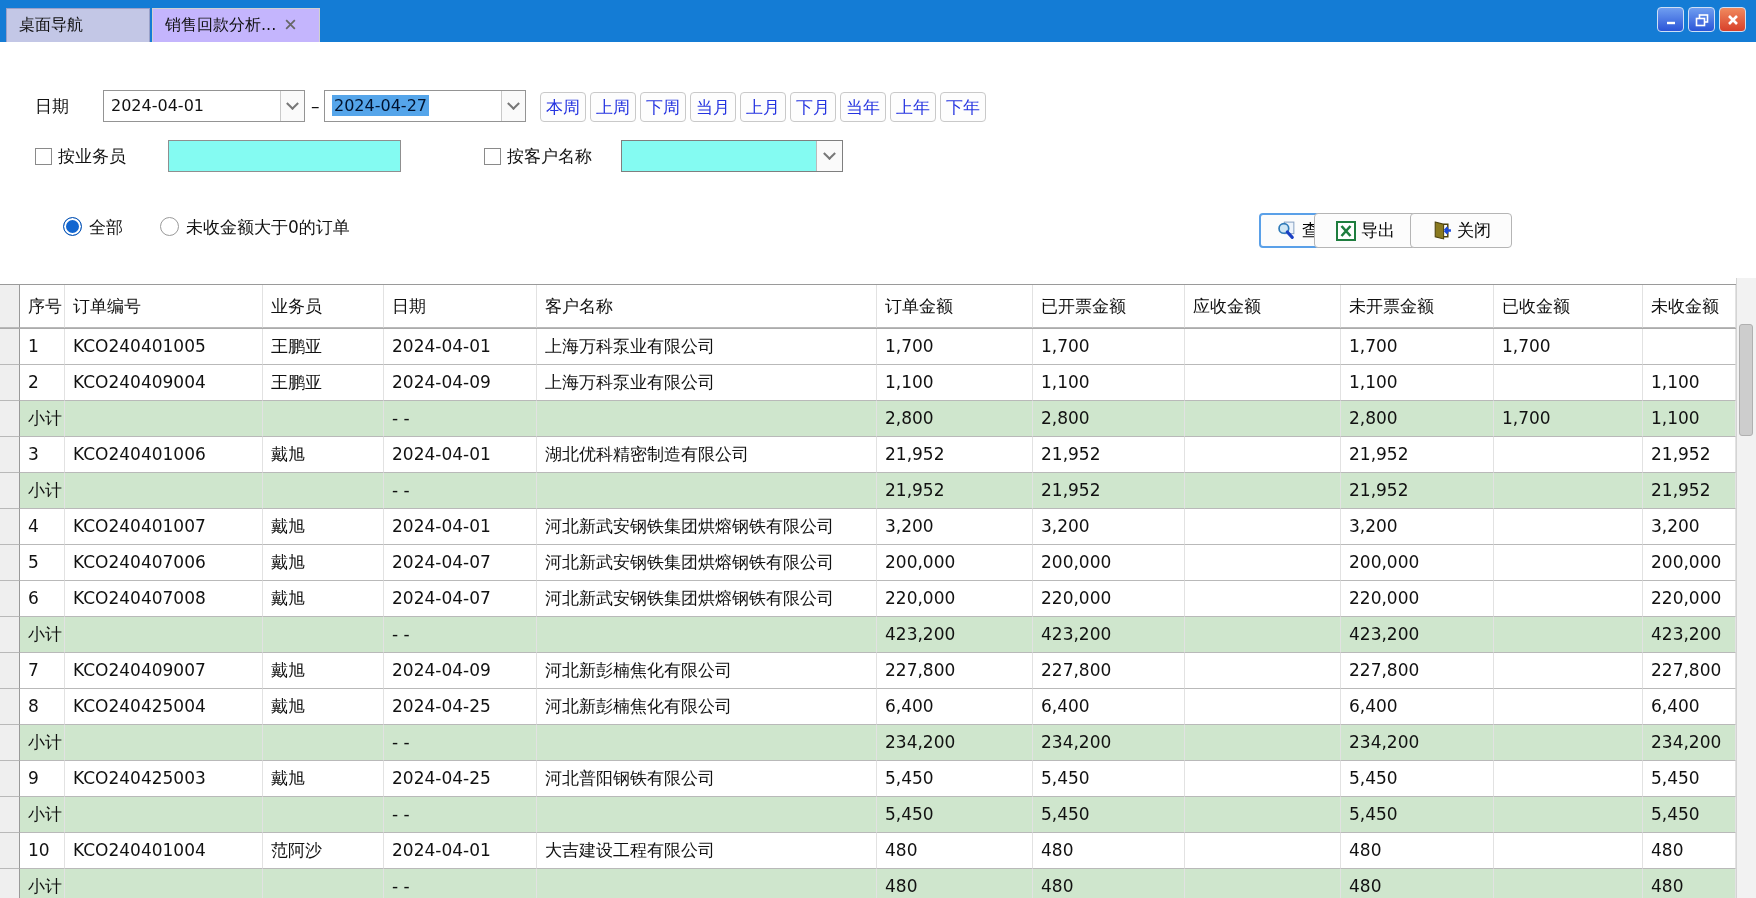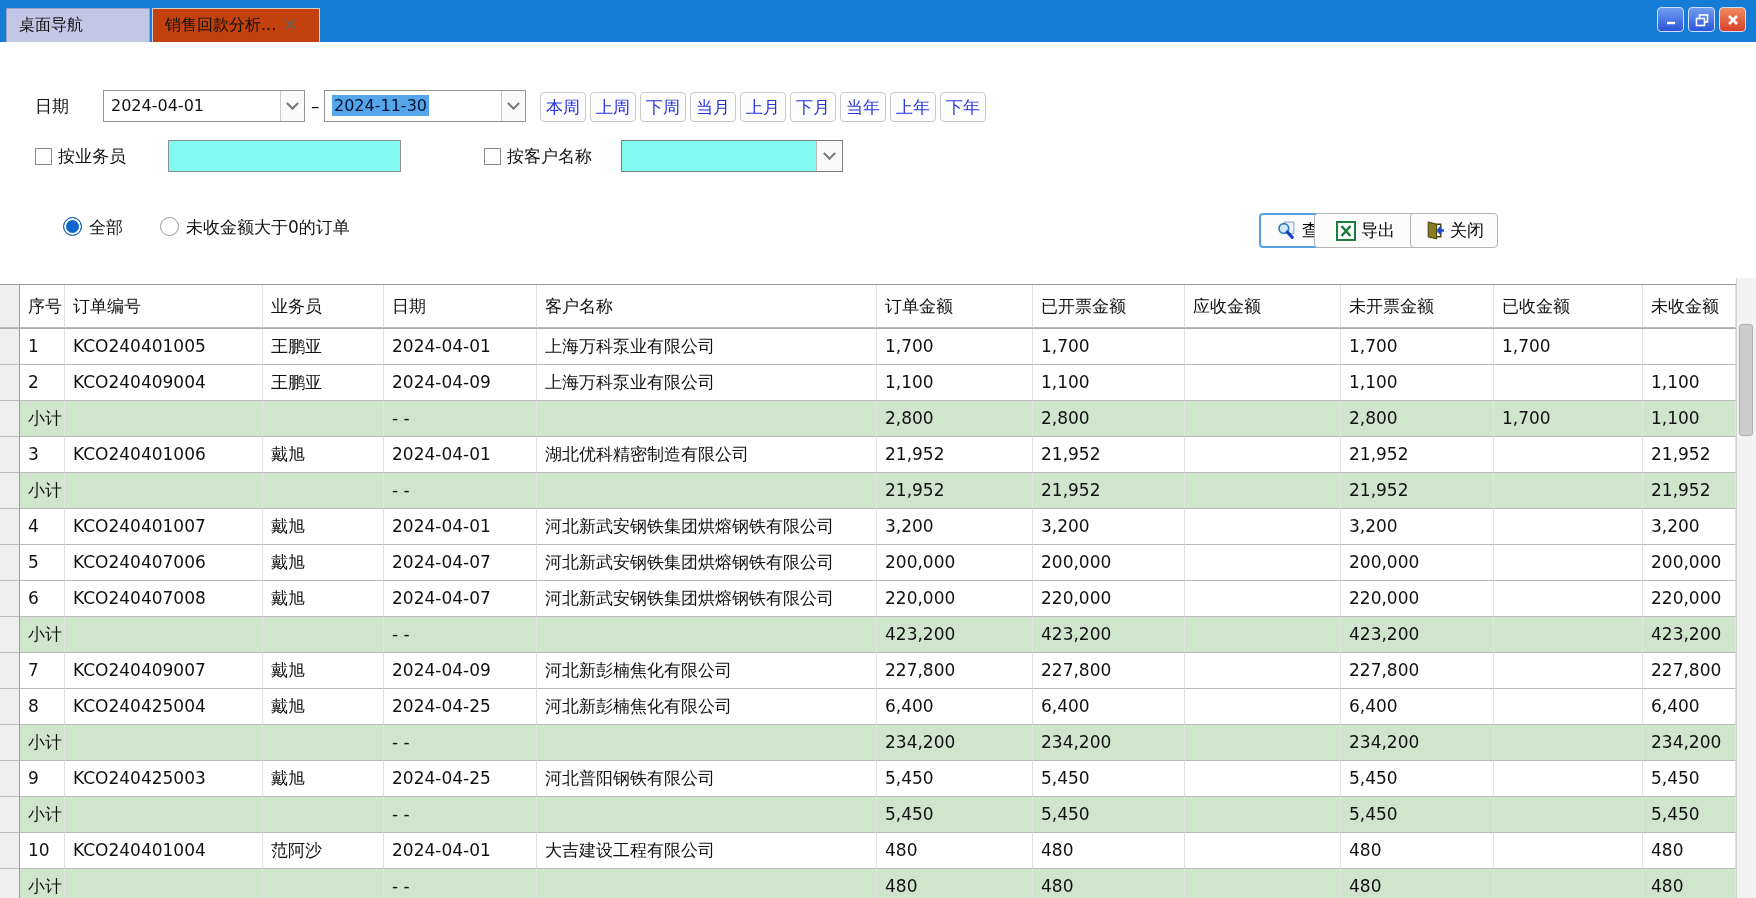--- a/index.html
+++ b/index.html
@@ -4,21 +4,21 @@
 <style>
   * { margin:0; padding:0; box-sizing:border-box; }
   html,body { width:1756px; height:898px; overflow:hidden; background:#fff;
               font-family:"DejaVu Sans","Liberation Sans",sans-serif; color:#111; }
 
   
   .titlebar { position:absolute; left:0; top:0; width:1756px; height:42px; background:#147cd5; }
   .tab { position:absolute; bottom:0; height:34px; display:flex; align-items:center;
          padding:0 12px; font-size:16px; cursor:default; }
   .tab.inactive { left:6px; width:144px; background:#c3c7e6; border:1px solid #9aa0c8; border-bottom:none;text-align:right; }
-  .tab.active   { left:152px; width:168px; background:#c2410c; border:1px solid #d0d0d0; border-bottom:none; }
+  .tab.active   { left:152px; width:168px; background:#c4b5fd; border:1px solid #d0d0d0; border-bottom:none; }
   .tab-close { margin-left:8px; font-size:15px; color:#666; line-height:1; }
   .winbtns { position:absolute; right:10px; top:7px; display:flex; gap:4px; }
   .winbtn { width:27px; height:25px; border-radius:4px; border:1px solid #cfe0f5;
             display:flex; align-items:center; justify-content:center; }
   .winbtn.min, .winbtn.restore { background:linear-gradient(#6f9ef0,#2b55d8); }
   .winbtn.close { background:linear-gradient(#f08a5e,#d8402a); }
 
   
   .flabel { position:absolute; font-size:17px; line-height:32px; }
   .combo { position:absolute; height:32px; background:#fff; border:1px solid #949494; display:flex; }
@@ -106,21 +106,21 @@
 <div class="combo" style="left:103px; top:90px; width:202px;">
   <span class="val">2024-04-01</span>
   <span class="dd">
       <span class="chev"></span>
     </span>
 </div>
 
 <div class="flabel" style="left:311px; top:90px;">–</div>
 
 <div class="combo" style="left:324px; top:90px; width:202px;">
-  <span class="val"><span class="sel-text">2024-11-30</span></span>
+  <span class="val"><span class="sel-text">2024-04-27</span></span>
   <span class="dd">
       <span class="chev"></span>
     </span>
 </div>
 
 <button class="qbtn" style="left:540px;">本周</button>
 <button class="qbtn" style="left:590px;">上周</button>
 <button class="qbtn" style="left:640px;">下周</button>
 <button class="qbtn" style="left:690px;">当月</button>
 <button class="qbtn" style="left:740px;">上月</button>
@@ -157,21 +157,21 @@
 </button>
 
 <button class="abtn" style="left:1314px; width:103px;">
   <svg width="20" height="20" viewBox="0 0 20 20">
     <rect x="1" y="1" width="18" height="18" fill="#fff" stroke="#1e7d3e" stroke-width="2"></rect>
     <path d="M5.5 5 L14.5 15 M14.5 5 L5.5 15" stroke="#1e7d3e" stroke-width="2.6"></path>
   </svg>
   <span>导出</span>
 </button>
 
-<button class="abtn" style="left:1410px; width:88px;">
+<button class="abtn" style="left:1410px; width:102px;">
   <svg width="21" height="21" viewBox="0 0 20 20">
     <path d="M4 2 L12 4 L12 18 L4 16 Z" fill="#8a7a20" stroke="#4c420e" stroke-width="1"></path>
     <path d="M12 4 L16 4 L16 16 L12 16" fill="none" stroke="#4c420e" stroke-width="1.4"></path>
     <path d="M19 10 L13 10 M13 10 L16 7 M13 10 L16 13" stroke="#1a49d8" stroke-width="2.2" fill="none"></path>
   </svg>
   <span>关闭</span>
 </button>
 
 <div class="grid">
   <div class="grow ghead">

